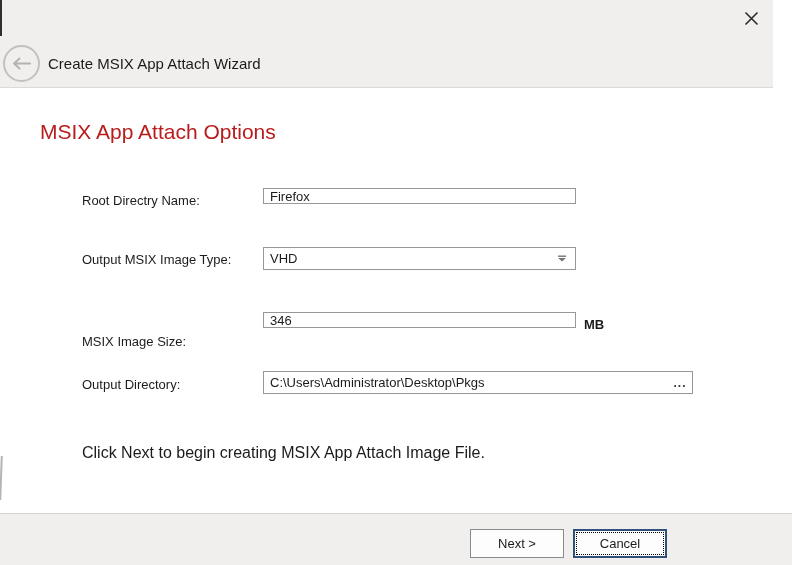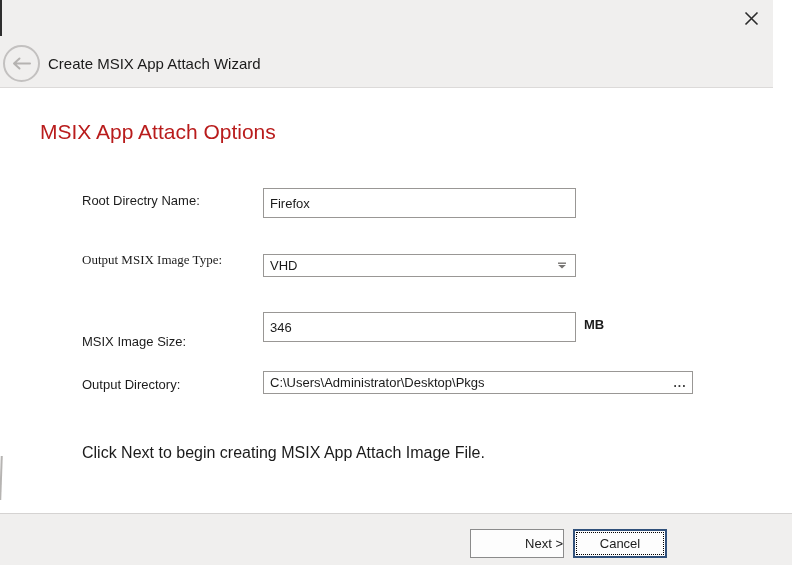--- a/index.html
+++ b/index.html
@@ -36,21 +36,21 @@
 
   
   .page-title {
     position:absolute; left:40px; top:120px;
     font-size:21px; font-weight:400; color:#b91c1c; white-space:nowrap;
   }
   .fld-label {
     position:absolute; left:82px; font-size:13px; color:#1c1c1c; white-space:nowrap;
   }
   .txt-input {
-    position:absolute; left:263px; height:30px;
+    position:absolute; left:263px; height:16px;
     border:1px solid #999795; background:#fff;
     font-family:"Liberation Sans", sans-serif; font-size:13px; color:#1b1b1b;
     padding:4px 6px; outline:none;
   }
   .combobox {
     position:absolute; left:263px; width:313px; height:23px;
     border:1px solid #999795; background:#fff;
     display:flex; align-items:center; justify-content:space-between;
     padding:0 8px 0 6px; font-size:13px; cursor:default;
   }
@@ -81,21 +81,21 @@
   .footer {
     position:absolute; left:0; top:513px; width:792px; height:52px;
     background:#f0efee; border-top:1px solid #d5d3d2;
   }
   .btn {
     position:absolute; top:15px; height:29px;
     background:#fdfdfd; border:1px solid #8b8b8b;
     font-family:"Liberation Sans", sans-serif; font-size:13px; color:#1c1c1c;
     cursor:pointer;
   }
-  .btn-next { left:470px; width:94px;text-align:right; }
+  .btn-next { left:470px; width:94px; }
   .btn-cancel {
     left:573px; width:94px;
     border:2px solid #31517b;
     outline:1px dotted #000; outline-offset:-4px;
   }
   .btn-help { left:677px; width:91px; }
 
   
   .artifact-top { position:absolute; left:0; top:0; width:2px; height:36px; background:#2e2e2e; }
   .artifact-bottom { position:absolute; left:0; top:456px; width:2px; height:44px; background:#a9a7a5; transform:rotate(2deg); opacity:.85; }
@@ -123,22 +123,22 @@
         </svg>
       </span>
     </button>
   </div>
 
   <div class="page-title">MSIX App Attach Options</div>
 
   <div class="fld-label" style="top:193px;">Root Directry Name:</div>
   <input class="txt-input" style="top: 188px; width: 313px;" type="text" value="Firefox">
 
-  <div class="fld-label" style="top:252px;font-family:Liberation Serif, serif;">Output MSIX Image Type:</div>
-  <div class="combobox" style="top:254px;">
+  <div class="fld-label" style="top:252px;">Output MSIX Image Type:</div>
+  <div class="combobox" style="top:247px;">
     <span>VHD</span>
     <span class="dd-arrow">
       <svg width="10" height="7" viewBox="0 0 10 7">
         <rect x="1" y="0.5" width="8" height="1.4" fill="#767472"></rect>
         <polygon points="1.2,3 8.8,3 5,6.6" fill="#767472"></polygon>
       </svg>
     </span>
   </div>
 
   <div class="fld-label" style="top:317px;margin-top:17px;">MSIX Image Size:</div>

